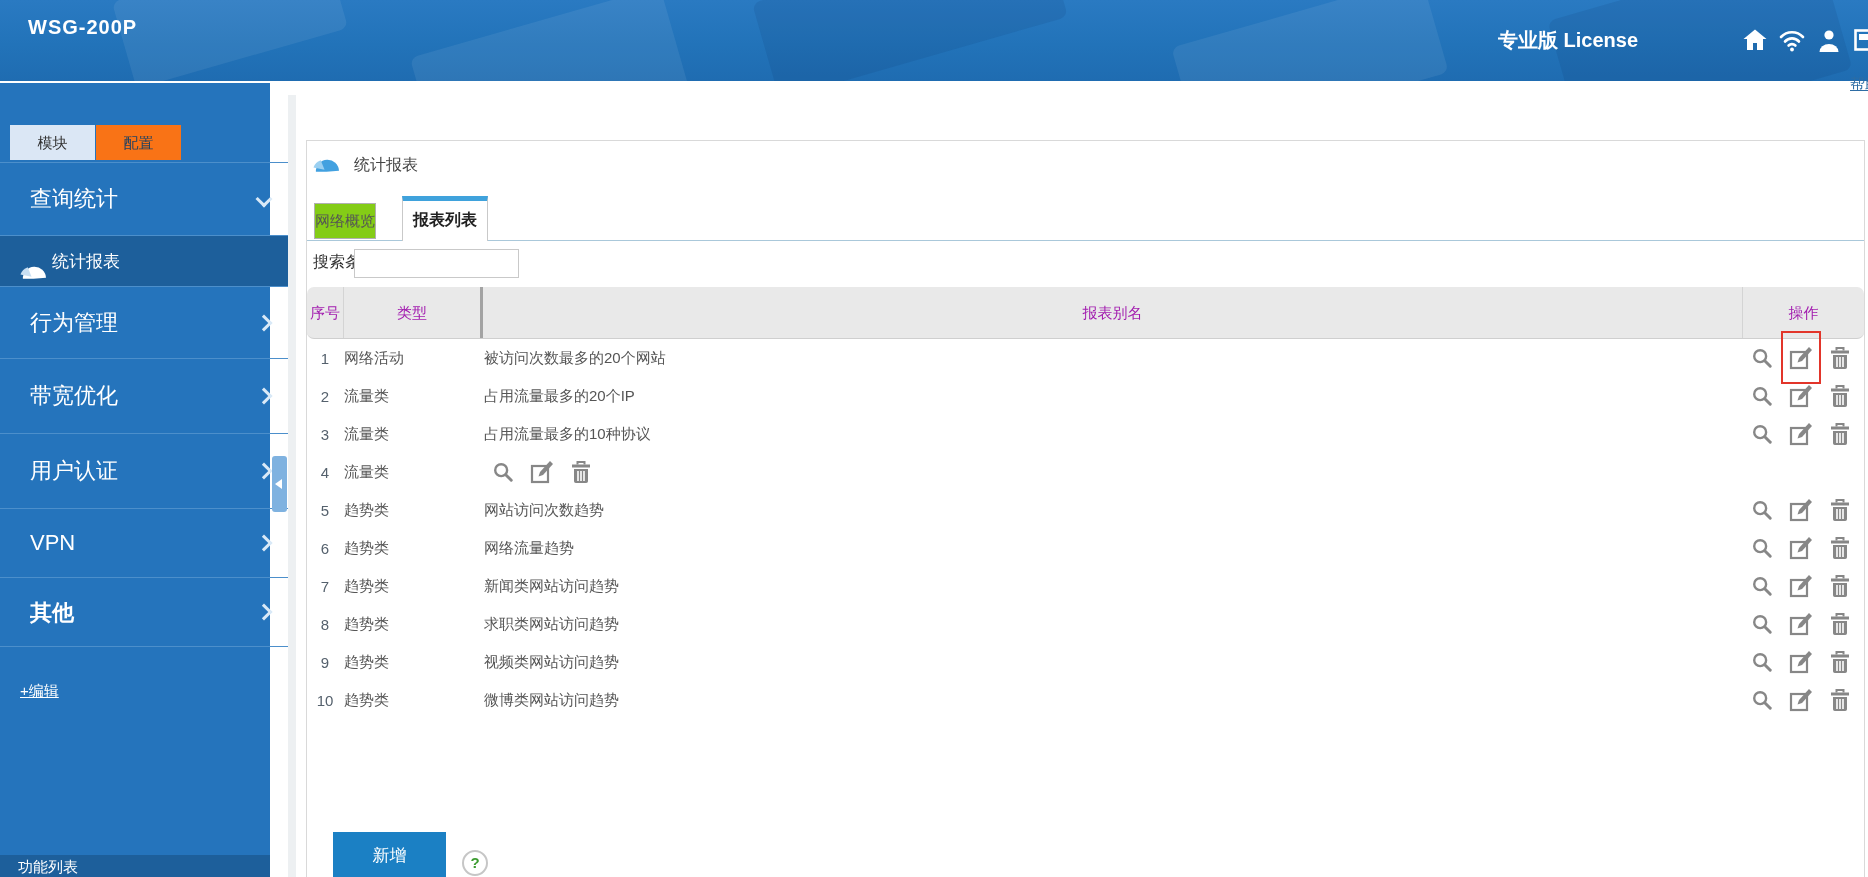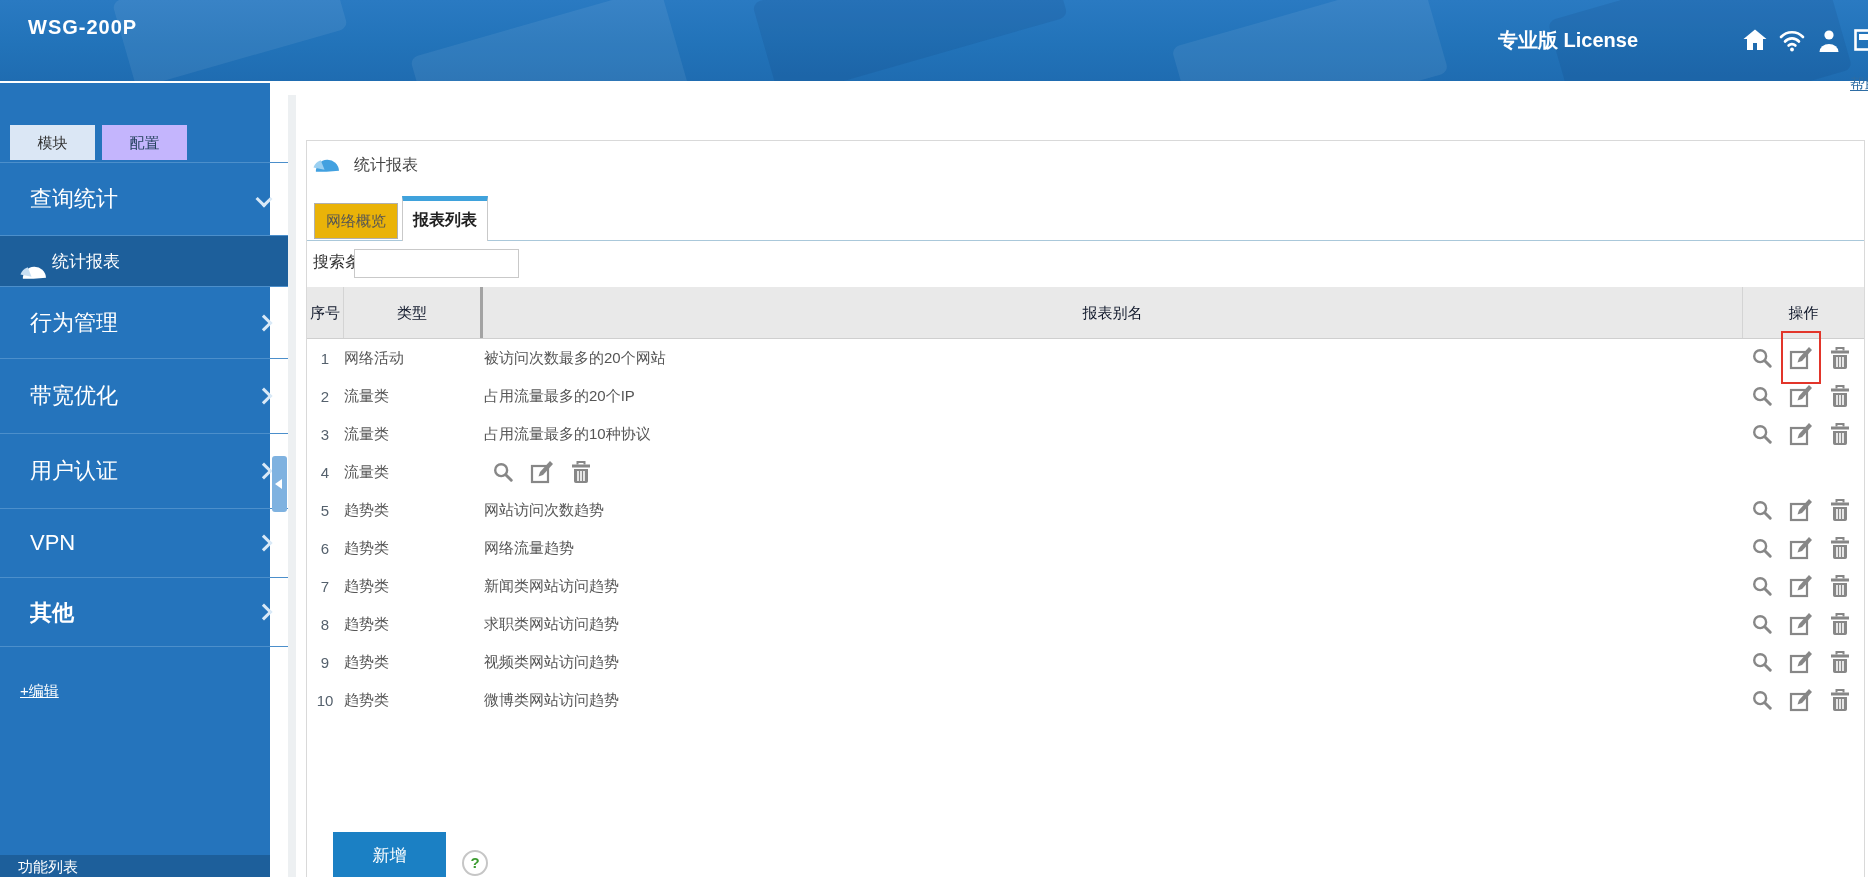--- a/index.html
+++ b/index.html
@@ -13,24 +13,24 @@
   .keyd{position:absolute;background:rgba(10,40,90,0.10);border-radius:8px;transform:rotate(-16deg);}
   .logo{position:absolute;left:28px;top:16px;font-size:20px;font-weight:bold;color:#fff;letter-spacing:1px;}
   .license{position:absolute;left:1498px;top:0;height:96px;line-height:81px;color:#fff;font-weight:bold;font-size:20px;}
   .hicons{position:absolute;left:1742px;top:28px;display:flex;gap:11px;}
   .hicons .hi{width:26px;height:24px;display:flex;align-items:center;justify-content:center;}
 
   .help-link{position:absolute;left:1850px;top:75px;font-size:15px;color:#2e6da4;text-decoration:underline;white-space:nowrap;}
 
   
   .sidebar{position:absolute;left:0;top:81px;width:270px;height:796px;background:#2574bc;border-top:2px solid #fff;box-sizing:content-box;}
-  .side-tabs{position:absolute;left:10px;top:42px;display:flex;gap:7px;}
+  .side-tabs{position:absolute;left:10px;top:42px;display:flex;gap:1px;}
   .stab{width:85px;height:35px;line-height:35px;text-align:center;font-size:15px;cursor:default;}
   .stab-active{background:#dbe7f5;color:#333;}
-  .stab-inactive{background:#c4b5fd;color:#25425f;}
+  .stab-inactive{background:#f97316;color:#25425f;}
   .menu{position:absolute;left:0;top:79px;width:270px;}
   .mi{position:relative;width:294px;box-sizing:border-box;color:#fff;border-top:1px solid #4c8fcb;}
   .mi-big{font-size:22px;padding-left:30px;}
   .mi-sub{height:51px;line-height:51px;font-size:17px;padding-left:52px;background:#1d5f9b;}
   .chev{position:absolute;right:24px;top:0;bottom:0;display:flex;align-items:center;}
   .chev i{display:block;width:9px;height:9px;border-right:3px solid #d9e9f7;border-bottom:3px solid #d9e9f7;}
   .chev-right i{transform:rotate(-45deg);}
   .chev-down i{transform:rotate(45deg);}
   .sub-icon{position:absolute;left:20px;top:15px;}
   .edit-link{position:absolute;left:20px;top:599px;font-size:15px;color:#fff;}
@@ -42,35 +42,35 @@
     border-right:7px solid #fff;border-top:5px solid transparent;border-bottom:5px solid transparent;}
   .gray-strip{position:absolute;left:288px;top:95px;width:8px;height:782px;background:#edf0f2;}
 
   
   .panel{position:absolute;left:306px;top:140px;width:1559px;height:737px;background:#fff;
     border:1px solid #d9d9d9;border-bottom:none;box-sizing:border-box;}
   .panel-title{position:absolute;left:6px;top:11px;height:26px;display:flex;align-items:center;}
   .panel-title .tt{margin-left:14px;font-size:16px;color:#444;}
 
   .tab{position:absolute;box-sizing:border-box;text-align:center;}
-  .tab-inactive{left:7px;top:62px;width:84px;height:36px;line-height:34px;background:#eab308;
+  .tab-inactive{left:7px;top:62px;width:62px;height:36px;line-height:34px;background:#84cc16;
     border:1px solid #b0b0b0;color:#555;font-size:15px;z-index:1;}
   .tab-active{left:95px;top:55px;width:86px;height:45px;background:#fff;
     border-left:1px solid #c9c9c9;border-right:1px solid #c9c9c9;border-top:5px solid #3fa2dc;
     font-weight:bold;color:#222;font-size:16px;line-height:37px;z-index:3;}
   .content-line{position:absolute;left:0;top:99px;width:1557px;height:1px;background:#aac8da;z-index:2;}
 
   .search-row{position:absolute;left:0;top:100px;width:1557px;height:45px;}
   .search-label{position:absolute;left:6px;top:0;height:42px;line-height:42px;font-size:16px;color:#333;}
   .search-input{position:absolute;left:47px;top:8px;width:155px;height:27px;border:1px solid #c9c9c9;
     font-size:14px;padding:0 4px;outline:none;}
 
   .table{position:absolute;left:0;top:146px;width:1557px;}
   .thead{display:flex;height:51px;background:#e9e9e9;border-bottom:1px solid #cfcfcf;
-    font-size:15px;color:#0f172a;align-items:stretch;}
+    font-size:15px;color:#a21caf;align-items:stretch;border-radius:7px;}
   .th{box-sizing:border-box;text-align:center;line-height:51px;}
   .th-no{width:36px;}
   .th-type{width:140px;border-left:1px solid #d4d4d4;border-right:3px solid #a3a3a3;}
   .th-name{flex:1;}
   .th-ops{width:122px;border-left:1px solid #d4d4d4;}
   .trow{display:flex;height:38px;align-items:center;font-size:15px;color:#555;}
   .td-no{width:36px;text-align:center;color:#55616d;}
   .td-type{width:140px;box-sizing:border-box;padding-left:1px;}
   .td-name{flex:1;box-sizing:border-box;padding-left:1px;}
   .td-ops{width:122px;box-sizing:border-box;display:flex;align-items:center;gap:15px;padding-left:8px;}

